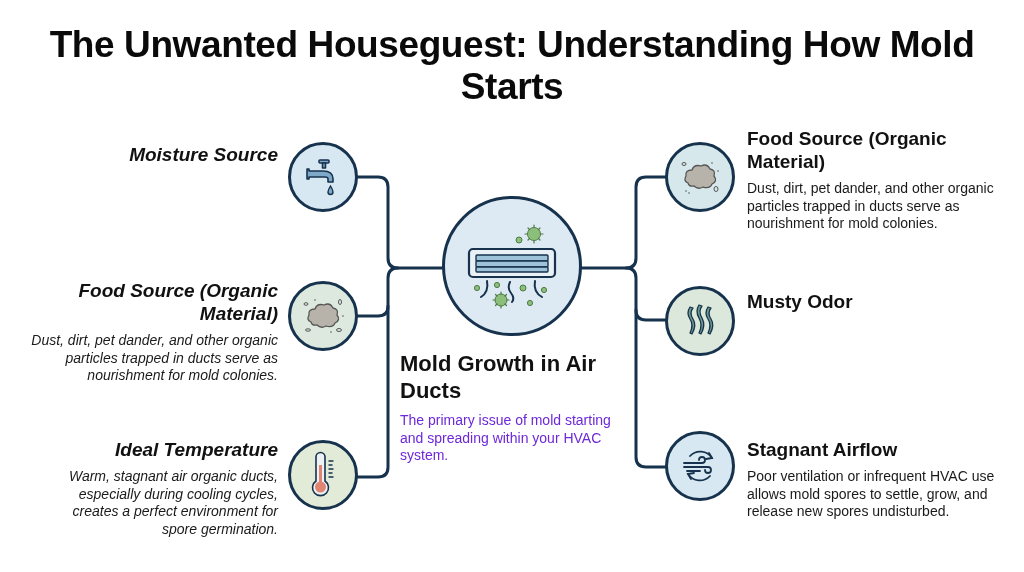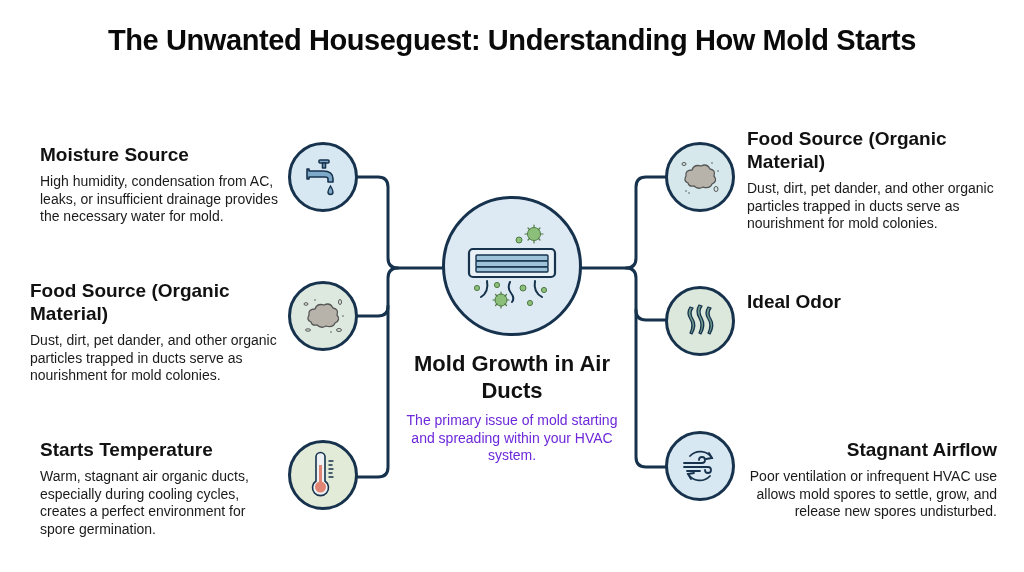--- a/index.html
+++ b/index.html
@@ -1,28 +1,28 @@
 <!DOCTYPE html>
 <html><head>
   <meta charset="utf-8">
   <style>
     * { margin: 0; padding: 0; box-sizing: border-box; }
     html, body { width: 1024px; height: 572px; background: #ffffff; overflow: hidden; }
     body { position: relative; font-family: "Liberation Sans", "DejaVu Sans", sans-serif; color: #111; }
     .title {
       position: absolute; left: 0; top: 24px; width: 1024px; text-align: center;
-      font-size: 29px; font-weight: 700; letter-spacing: -0.4px; color: #0a0a0a;
+      font-size: 37px; font-weight: 700; letter-spacing: -0.4px; color: #0a0a0a;
     }
     svg.connectors { position: absolute; left: 0; top: 0; }
     .block { position: absolute; }
     .block h2 { font-size: 19px; font-weight: 700; line-height: 23px; color: #111; margin-bottom: 7px; }
     .block p { font-size: 14px; line-height: 17.5px; color: #1a1a1a; }
-    .left { text-align: left; }
+    .left { text-align: right; font-style: italic; }
     .right { text-align: left; }
-    .center-text { position: absolute; left: 400px; top: 350px; width: 224px; text-align: center; }
+    .center-text { position: absolute; left: 400px; top: 350px; width: 224px; text-align: left; }
     .center-text h1 { font-size: 22px; font-weight: 700; line-height: 27px; color: #111; margin-bottom: 8px; }
     .center-text p { font-size: 14px; line-height: 17.5px; color: #6d28d9; }
     .icon-circle {
       position: absolute; border-radius: 50%; border: 3px solid #16324d;
       display: flex; align-items: center; justify-content: center;
     }
   </style>
 </head>
 <body>
 
@@ -74,21 +74,20 @@
   </svg>
 </div>
 
 <div class="center-text">
   <h1>Mold Growth in Air Ducts</h1>
   <p>The primary issue of mold starting and spreading within your HVAC system.</p>
 </div>
 
 <div class="block left" style="left:40px; top:143px; width:238px;">
   <h2>Moisture Source</h2>
-  <p>High humidity, condensation from AC, leaks, or insufficient drainage provides the necessary water for mold.</p>
 </div>
 <div class="icon-circle" style="left:288px; top:142px; width:70px; height:70px; background:#d8e8f2;">
   <svg width="44" height="44" viewBox="0 0 44 44">
     <g stroke="#16324d" stroke-width="1.6" fill="#7fa9c8" stroke-linejoin="round">
       <rect x="18" y="5" width="10" height="3" rx="1"></rect>
       <rect x="21.5" y="8" width="3" height="5"></rect>
       <path d="M6 14 H8 V16 H22 Q32 16 32 24 V27 H27 V24 Q27 22 24 22 H8 V24 H6 Z"></path>
     </g>
     <path d="M29.5 31 Q27 35 27 37 A2.5 2.5 0 0 0 32 37 Q32 35 29.5 31 Z" fill="#7fa9c8" stroke="#16324d" stroke-width="1.4"></path>
   </svg>
@@ -109,21 +108,21 @@
     </g>
     <g fill="#555">
         <circle cx="16" cy="6" r="0.8"></circle>
         <circle cx="44" cy="22" r="0.8"></circle>
         <circle cx="32" cy="38" r="0.8"></circle>
       </g>
   </svg>
 </div>
 
 <div class="block left" style="left:40px; top:438px; width:238px;">
-  <h2>Starts Temperature</h2>
+  <h2>Ideal Temperature</h2>
   <p>Warm, stagnant air organic ducts, especially during cooling cycles, creates a perfect environment for spore germination.</p>
 </div>
 <div class="icon-circle" style="left:288px; top:440px; width:70px; height:70px; background:#e2ead8;">
   <svg width="40" height="48" viewBox="0 0 40 48">
     <path d="M13 6 A4.5 4.5 0 0 1 22 6 V30 A8 8 0 1 1 13 30 Z" fill="#eef2f5" stroke="#16324d" stroke-width="1.6"></path>
     <rect x="16" y="14" width="3" height="18" fill="#e08573"></rect>
     <circle cx="17.5" cy="36" r="5.5" fill="#e08573"></circle>
     <g stroke="#16324d" stroke-width="1.4" stroke-linecap="round">
       <path d="M26 10 H30 M26 14 H29 M26 18 H30 M26 22 H29 M26 26 H30"></path>
     </g>
@@ -153,32 +152,32 @@
 <div class="icon-circle" style="left:665px; top:286px; width:70px; height:70px; background:#dde8dc;">
   <svg width="40" height="40" viewBox="0 0 40 40">
     <g fill="#6f9a8c" stroke="#16324d" stroke-width="1.3" stroke-linejoin="round">
       <path d="M10 6 Q6 12 10 18 Q14 24 10 32 L12 33 Q17 24 13 18 Q9 12 13 7 Z"></path>
       <path d="M19 4 Q15 10 19 17 Q23 24 19 32 L21 33 Q26 24 22 17 Q18 10 22 5 Z"></path>
       <path d="M28 6 Q24 12 28 18 Q32 24 28 32 L30 33 Q35 24 31 18 Q27 12 31 7 Z"></path>
     </g>
   </svg>
 </div>
 <div class="block right" style="left:747px; top:290px; width:250px;">
-  <h2>Ideal Odor</h2>
+  <h2>Musty Odor</h2>
 </div>
 
 <div class="icon-circle" style="left:665px; top:431px; width:70px; height:70px; background:#d8e8f2;">
   <svg width="44" height="44" viewBox="0 0 44 44">
     <g fill="none" stroke="#16324d" stroke-width="1.8" stroke-linecap="round">
       <path d="M12 12 A14 14 0 0 1 34 14"></path>
       <path d="M31 9 L34 14 L28 15"></path>
       <path d="M32 32 A14 14 0 0 1 10 30"></path>
       <path d="M13 35 L10 30 L16 29"></path>
       <path d="M6 19 H24 A3 3 0 1 0 21 16"></path>
       <path d="M6 23 H30 A3 3 0 1 1 27 26"></path>
       <path d="M9 27 H22"></path>
     </g>
   </svg>
 </div>
-<div class="block right" style="left:747px; top:438px; width:250px;text-align:right;">
+<div class="block right" style="left:747px; top:438px; width:250px;">
   <h2>Stagnant Airflow</h2>
   <p>Poor ventilation or infrequent HVAC use allows mold spores to settle, grow, and release new spores undisturbed.</p>
 </div>
 
 </body></html>

